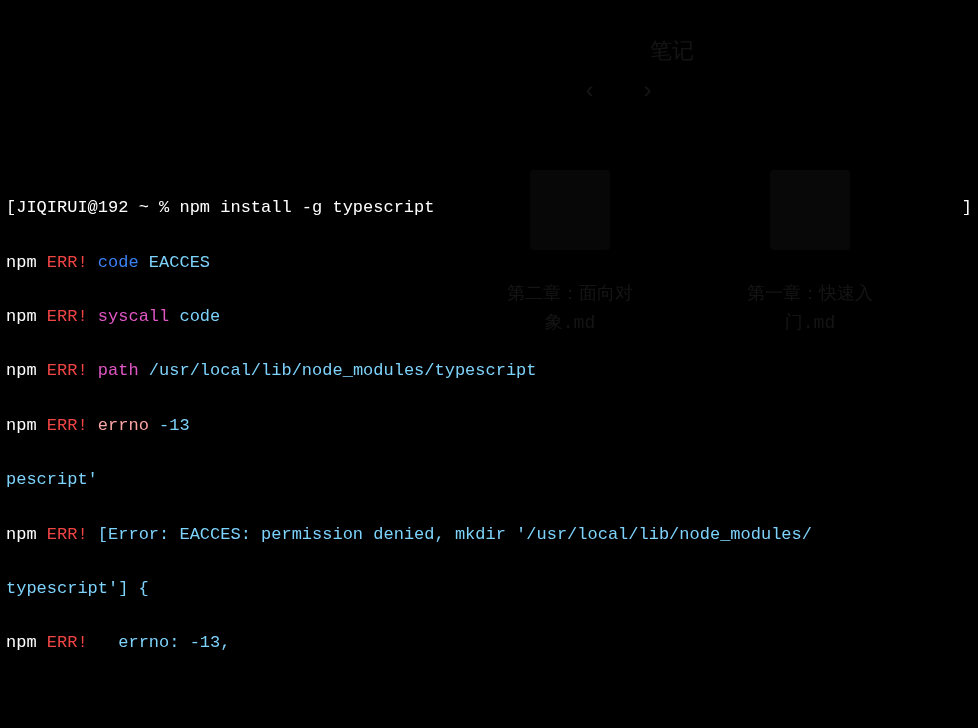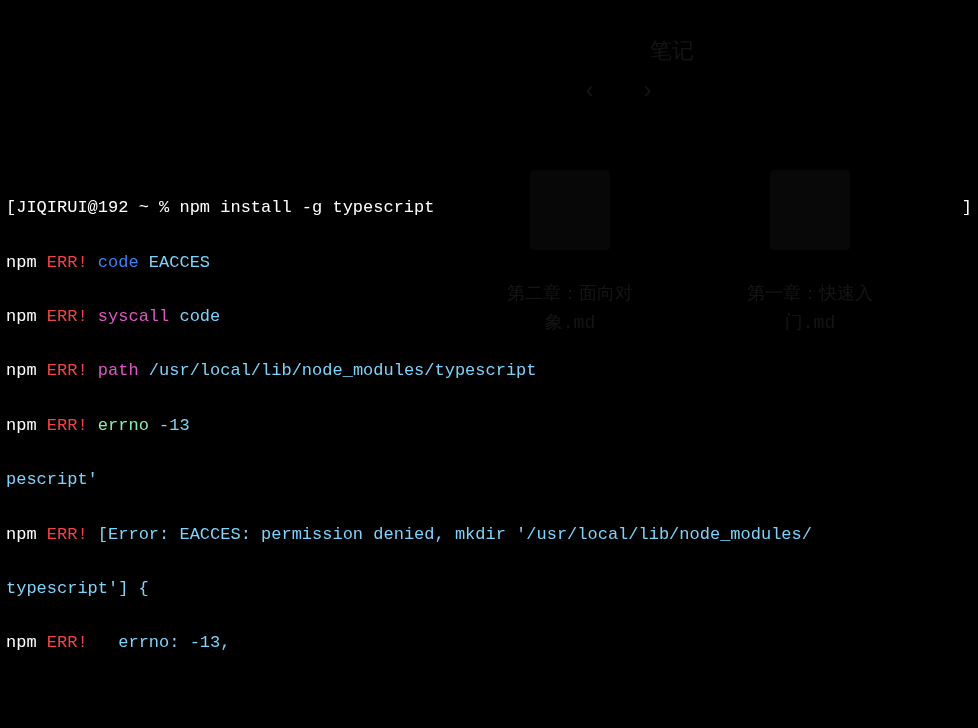--- a/index.html
+++ b/index.html
@@ -23,21 +23,21 @@
     .prompt-bracket { color: #ffffff; }
     .prompt-user { color: #ffffff; }
     .prompt-path { color: #ffffff; }
     .prompt-symbol { color: #ffffff; }
     .command { color: #ffffff; }
     .npm { color: #ffffff; }
     .err { color: #ef4444; font-family: Liberation Mono, monospace; }
     .key-code { color: #3b82f6; }
     .key-syscall { color: #e056c5; margin-top: 36px; }
     .key-path { color: #e056c5; }
-    .key-errno { color: #86efac; }
+    .key-errno { color: #fca5a5; }
     .white-text { color: #7dd3fc; }
     .bg-files {
       position: absolute;
       top: 0;
       left: 0;
       width: 978px;
       height: 728px;
       z-index: -1;
       opacity: 0.15;
     }

